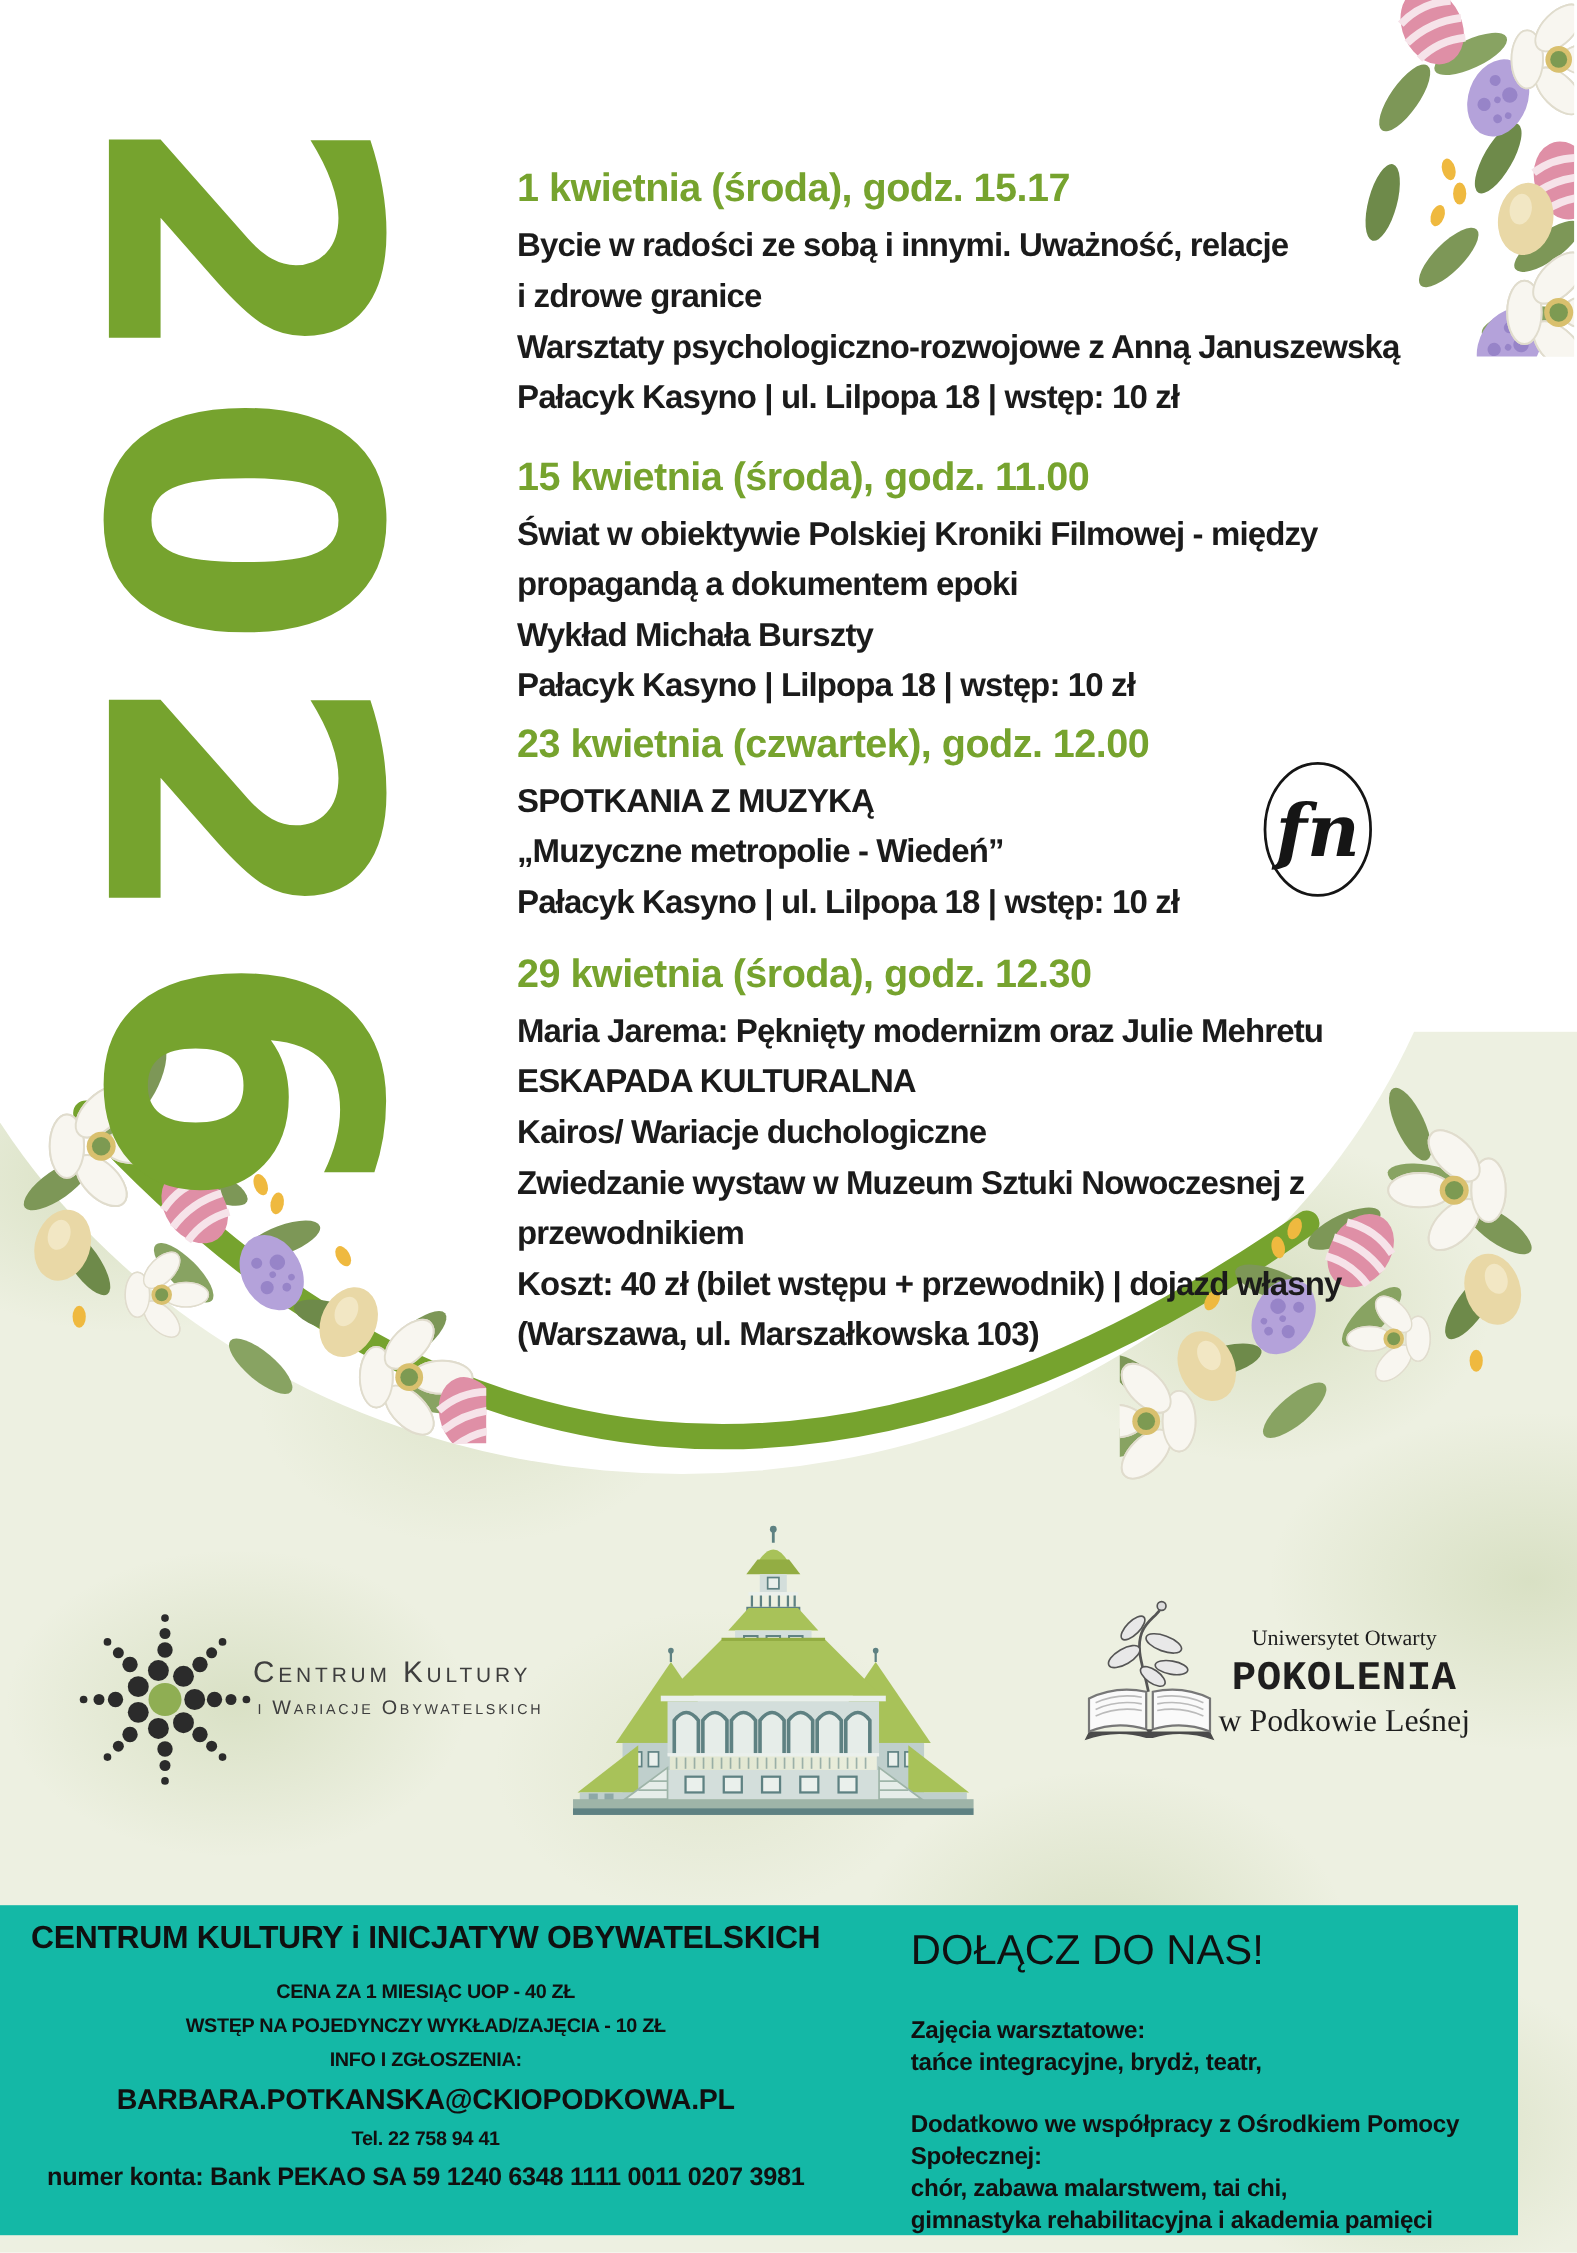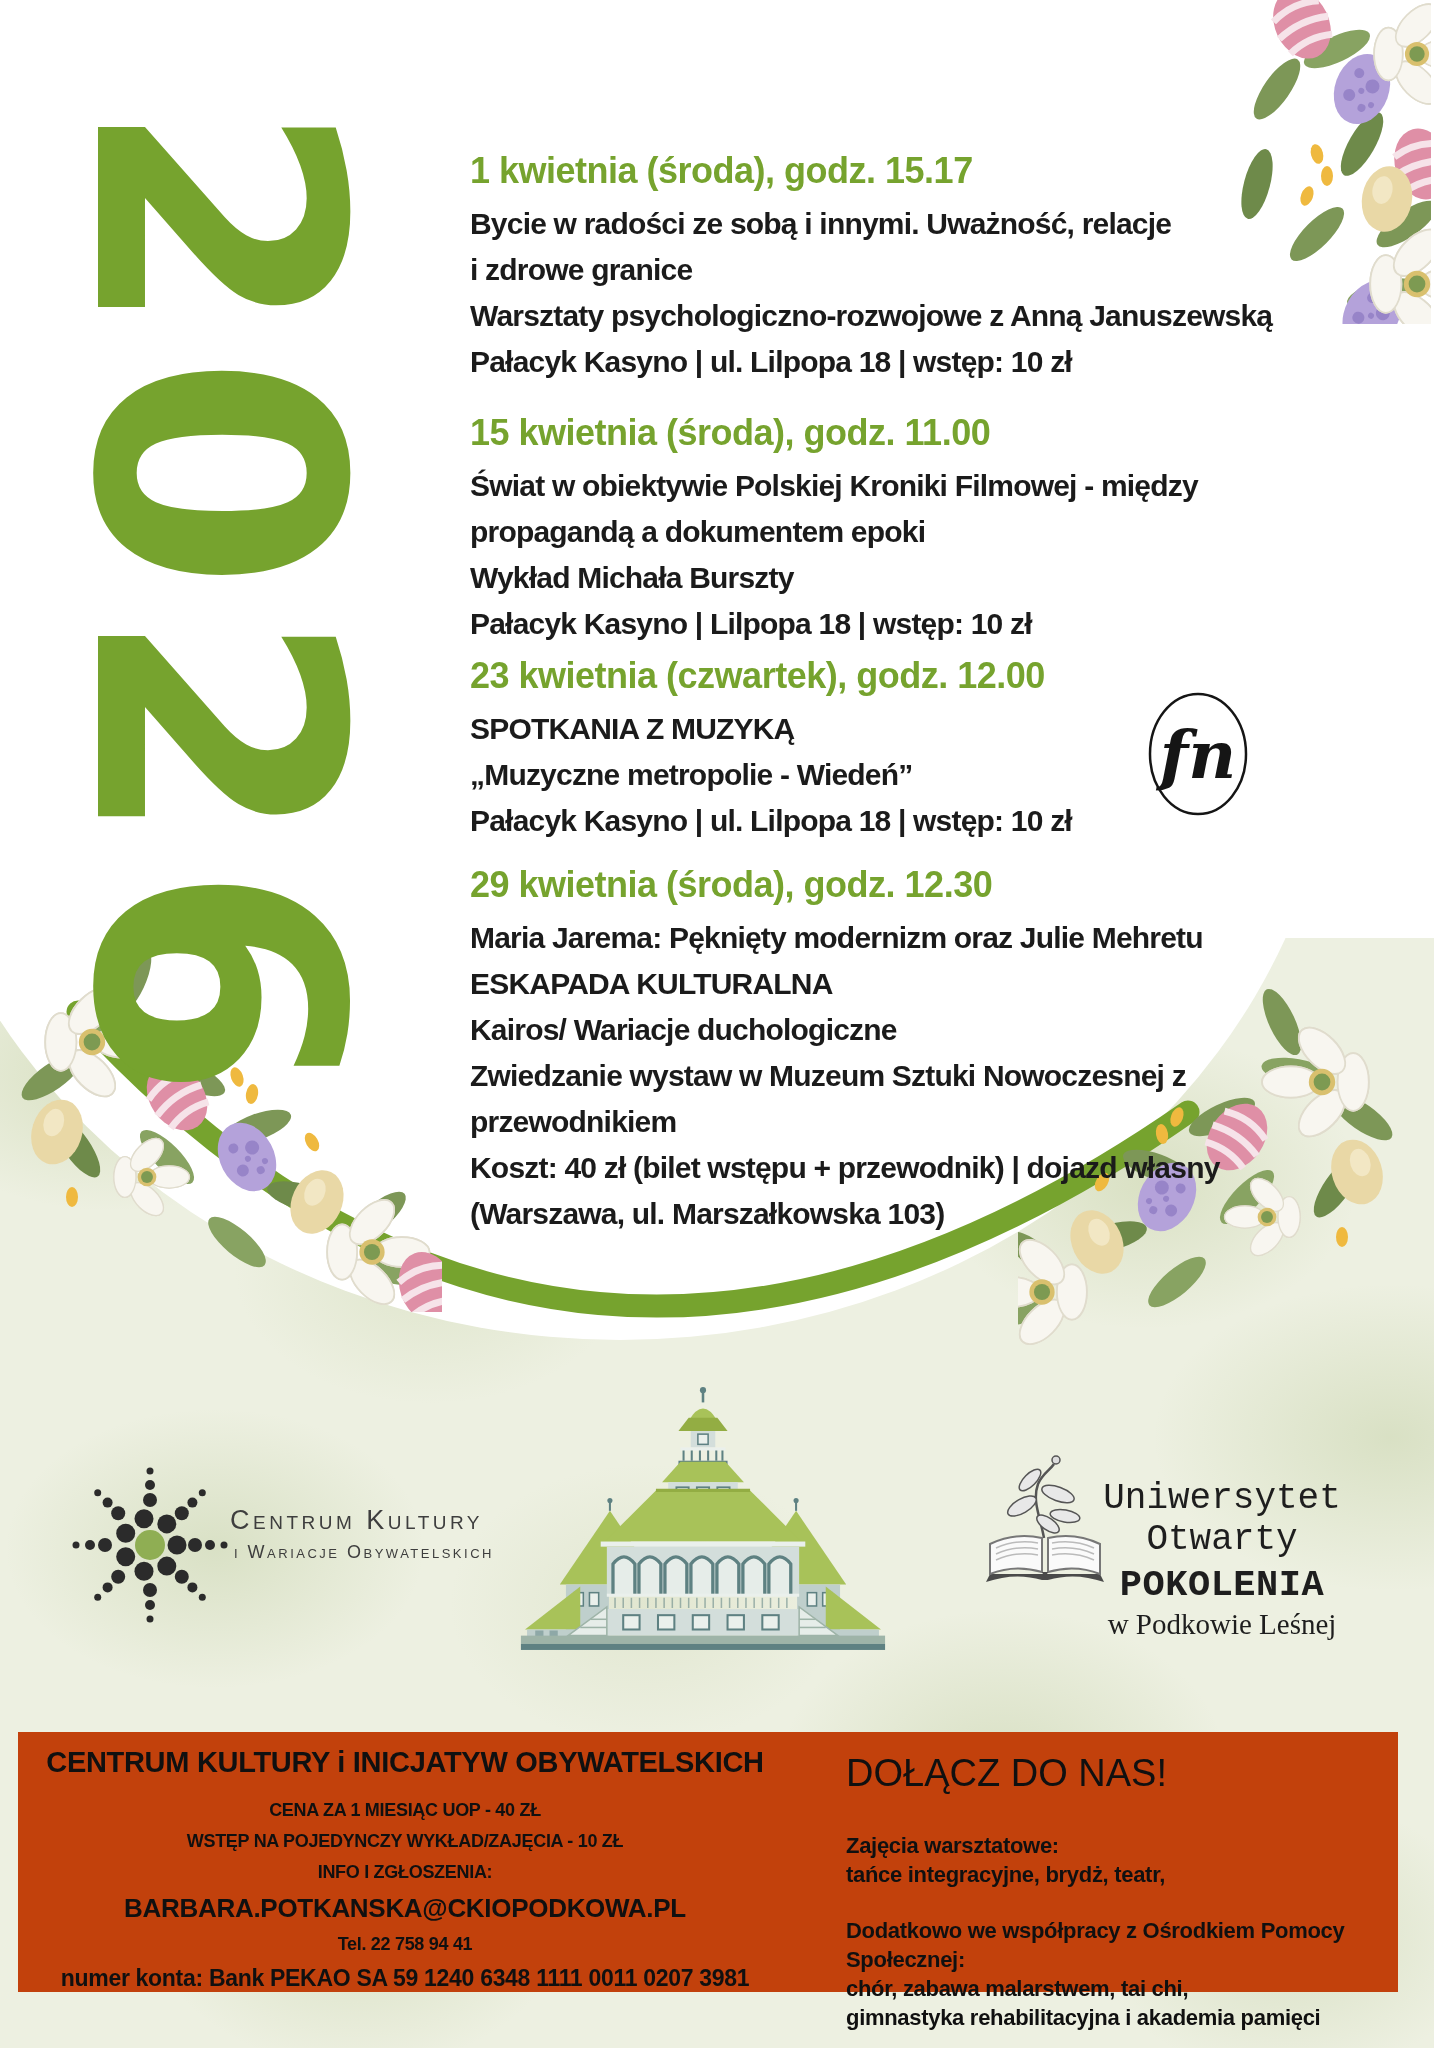--- a/index.html
+++ b/index.html
@@ -46,26 +46,26 @@
   .fn-logo{position:absolute;left:1146px;top:690px;z-index:5;}
   .fn-mono{font-family:"DejaVu Serif",serif;font-style:italic;font-weight:bold;}
   .palace{position:absolute;left:508px;top:1384px;z-index:5;}
   .ck-burst{position:absolute;left:70px;top:1465px;z-index:5;}
   .ck-text{position:absolute;left:230px;top:1505px;z-index:5;color:#3e3e3e;}
   .ck1{font-size:27px;letter-spacing:3.5px;font-variant:small-caps;}
   .ck2{font-size:18px;letter-spacing:2.5px;font-variant:small-caps;margin-top:6px;margin-left:4px;}
   .uo-book{position:absolute;left:970px;top:1446px;z-index:5;}
   .uo-text{position:absolute;left:1096px;top:1478px;width:252px;text-align:center;z-index:5;
            color:#1e1e1e;font-family:"Liberation Serif",serif;}
-  .uo1{font-size:36px;font-family:Liberation Mono, monospace;}
+  .uo1{font-size:20px;}
   .uo2{font-size:37px;font-weight:bold;letter-spacing:0.5px;margin:4px 0 2px 0;font-family:Liberation Mono, monospace;}
   .uo3{font-size:29px;}
 
   
-  .footer-box{position:absolute;left:18px;top:1732px;width:1380px;height:260px;background:#c2410c;z-index:6;}
+  .footer-box{position:absolute;left:0;top:1732px;width:1380px;height:300px;background:#14b8a6;z-index:6;}
   .footer-left{position:absolute;left:12px;top:14px;width:750px;text-align:center;color:#101010;}
   .fl-title{font-size:29px;font-weight:bold;letter-spacing:-0.3px;margin-bottom:21px;}
   .fl-line{font-weight:bold;margin-bottom:10px;letter-spacing:-0.3px;}
   .fl-line.s22{font-size:18px;} .fl-line.s26{font-size:26px;} .fl-line.s23{font-size:23px;}
   .footer-right{position:absolute;left:828px;top:20px;width:548px;color:#101010;}
   .fr-title{font-size:38px;font-weight:normal;margin-bottom:36px;}
   .fr-line{font-size:22px;font-weight:bold;line-height:29px;letter-spacing:-0.3px;}
   .fr-gap{height:27px;}
 </style>
 </head>

